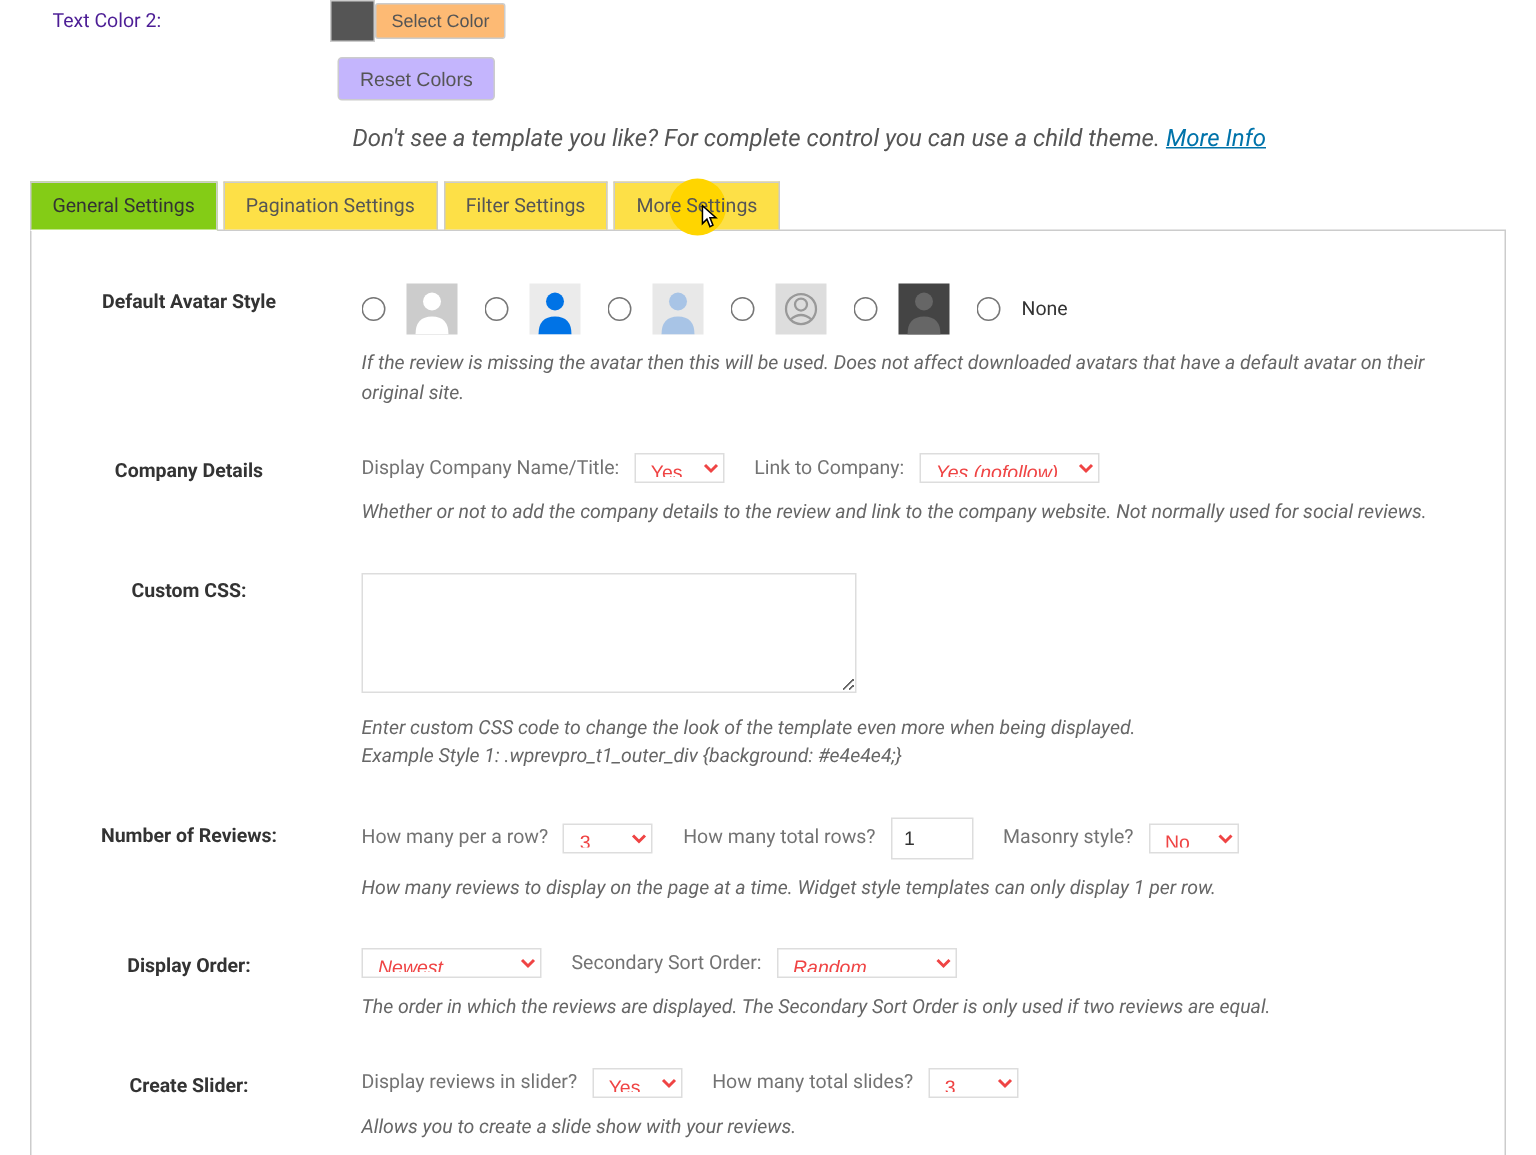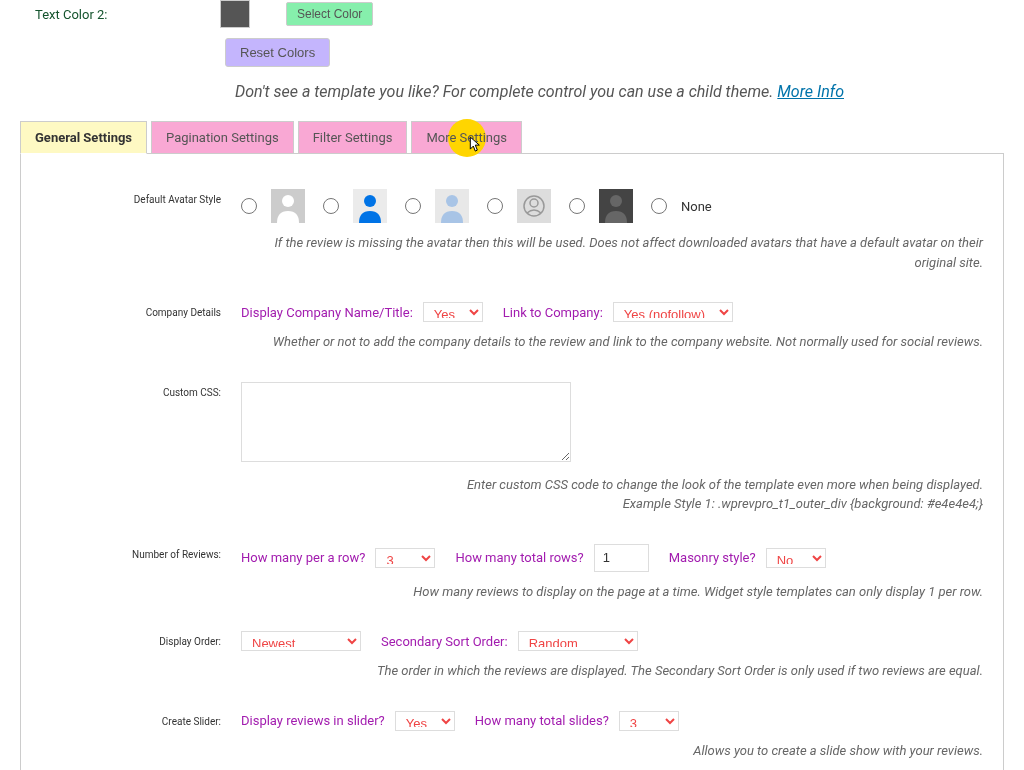--- a/index.html
+++ b/index.html
@@ -29,40 +29,39 @@
 
     .color-row {
       display: flex;
       align-items: center;
       margin-bottom: 10px;
     }
 
     .color-label {
       width: 190px;
       padding-left: 5px;
-      color: #14532d;
+      color: #4c1d95;
     }
 
     .color-swatch {
       width: 30px;
       height: 28px;
       background: #555;
       border: 1px solid #ccc;
       margin-right: 0;
     }
 
     .select-color-btn {
-      background: #86efac;
+      background: #fdba74;
       border: 1px solid #ccc;
       padding: 4px 10px;
       font-size: 12px;
       color: #555;
       cursor: pointer;
       border-radius: 2px;
-      margin-left: 36px;
     }
 
     .reset-colors-btn {
       background: #c4b5fd;
       border: 1px solid #ccc;
       padding: 6px 14px;
       font-size: 13px;
       color: #555;
       cursor: pointer;
       border-radius: 3px;
@@ -86,31 +85,31 @@
       display: flex;
       margin-left: 20px;
       position: relative;
       z-index: 2;
     }
 
     .tab {
       border: 1px solid #ccc;
       border-bottom: none;
       padding: 8px 14px;
-      background: #f9a8d4;
+      background: #fde047;
       color: #555;
       cursor: pointer;
       margin-right: 4px;
       font-size: 13px;
       position: relative;
     }
 
     .tab.active {
-      background: #fef9c3;
-      font-weight: 700;
+      background: #84cc16;
+      font-weight: 400;
       color: #333;
       border-bottom: 1px solid #fff;
       margin-bottom: -1px;
     }
 
     .highlight-circle {
       position: absolute;
       left: 50%;
       top: 50%;
       transform: translate(-50%, -50%);
@@ -137,41 +136,40 @@
       padding: 20px 10px;
       background: #fff;
     }
 
     .form-table {
       width: 100%;
       border-collapse: collapse;
     }
 
     .form-table th {
-      text-align: right;
+      text-align: center;
       vertical-align: top;
       width: 200px;
       padding: 20px 10px 20px 0;
-      font-weight: 400;
+      font-weight: 700;
       color: #333;
-      font-size: 10px;
+      font-size: 13px;
     }
 
     .form-table td {
       padding: 15px 10px;
       vertical-align: top;
     }
 
     .description {
       font-style: italic;
       color: #666;
       margin-top: 10px;
       font-size: 13px;
       line-height: 1.5;
-      text-align: right;
     }
 
     .description .bold {
       font-weight: 400;
     }
 
     .avatar-options {
       display: flex;
       align-items: center;
       gap: 18px;
@@ -203,40 +201,41 @@
     .avatar-3 { background: #e8e8e8; }
     .avatar-4 { background: #ddd; }
     .avatar-5 { background: #444; }
 
     .avatar-svg {
       width: 100%;
       height: 100%;
     }
 
     .inline-label {
-      color: #a21caf;
+      color: #737373;
       margin-right: 4px;
     }
 
     .select-styled {
       border: 1px solid #ddd;
       background: #fff;
       padding: 3px 6px;
       font-size: 13px;
       color: #ef4444;
       height: 20px;
       cursor: pointer;
     }
 
     .select-sm {
       width: 60px;
     }
 
     .select-md {
       width: 120px;
+      font-style: italic;
     }
 
     textarea.custom-css {
       width: 330px;
       height: 80px;
       border: 1px solid #ddd;
       padding: 5px;
       font-family: inherit;
       font-size: 13px;
       resize: both;

